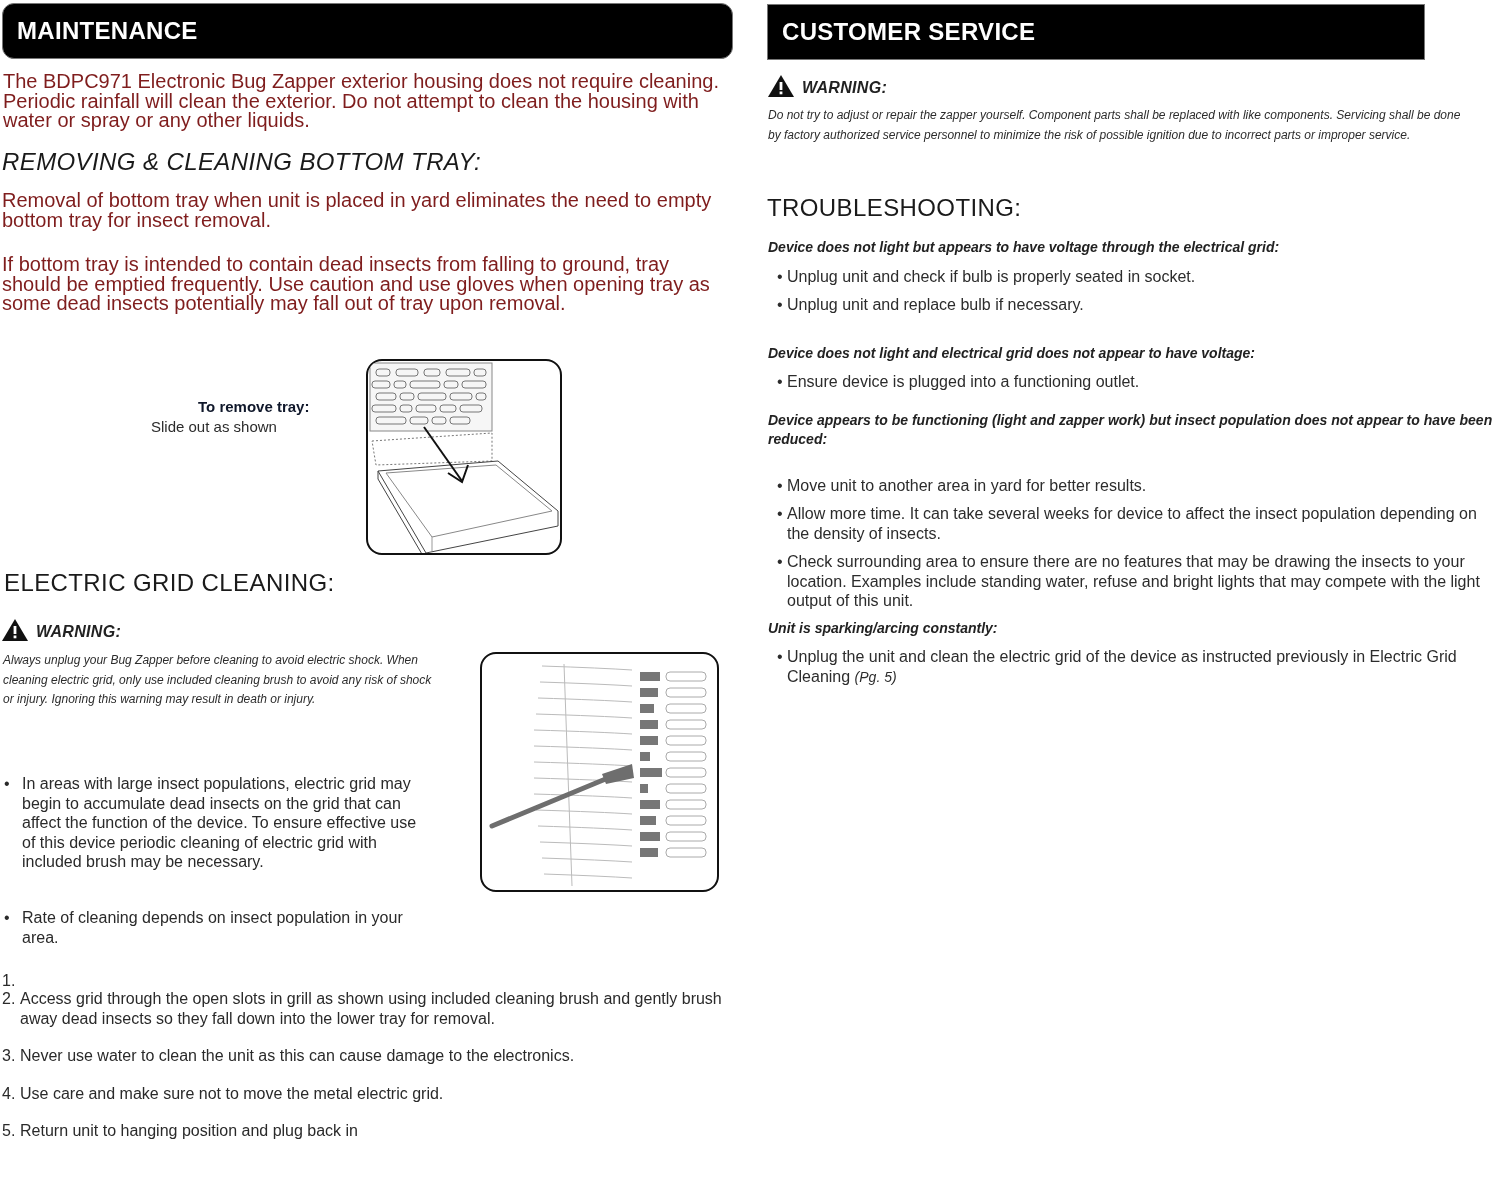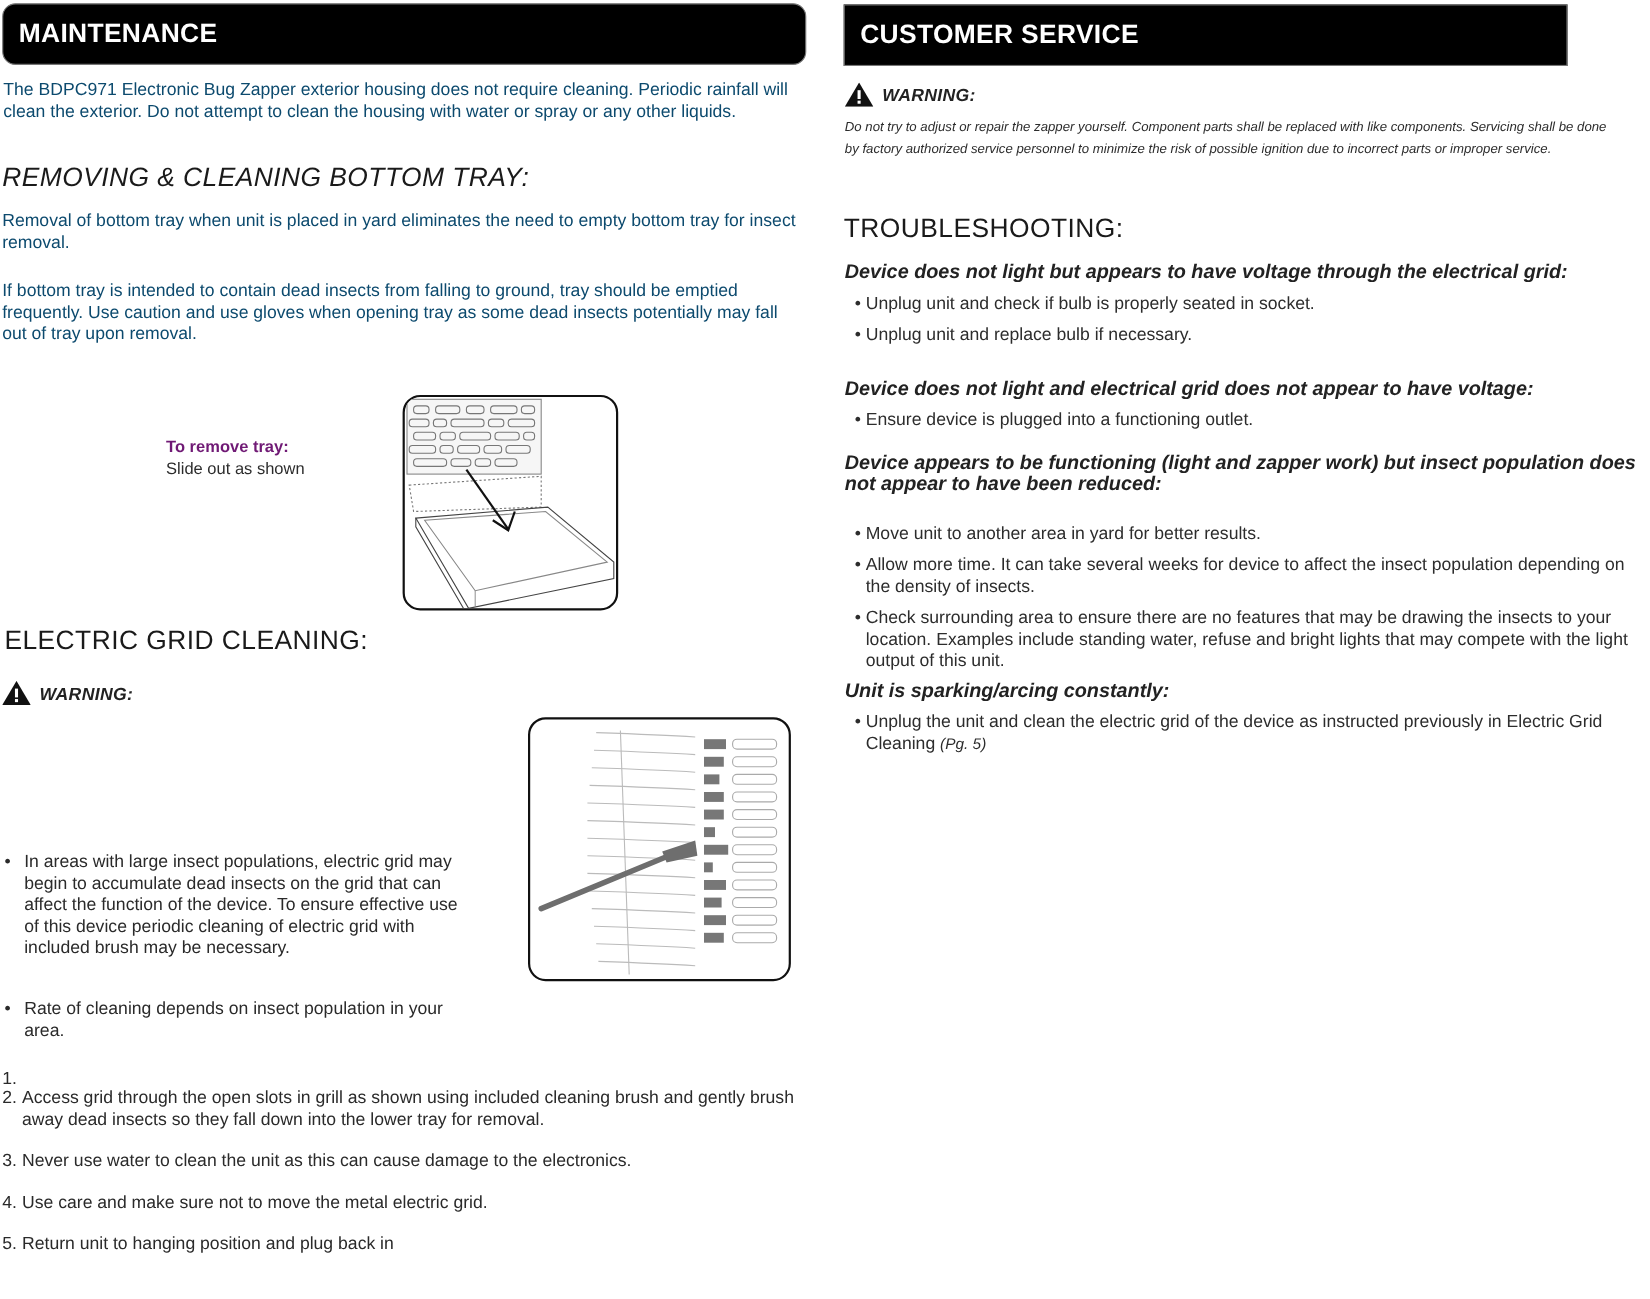--- a/index.html
+++ b/index.html
@@ -6,55 +6,55 @@
   html, body { width: 1500px; height: 1181px; background: #ffffff; overflow: hidden; }
   body { font-family: "Liberation Sans", "DejaVu Sans", sans-serif; color: #2a2a2a; position: relative; }
   .col { position: absolute; top: 0; }
   .col-left { left: 2px; width: 732px; }
   .col-right { left: 767px; width: 733px; }
 
   .banner { background: #000; color: #fff; font-weight: bold; font-size: 24px; height: 56px; display: flex; align-items: center; padding-left: 14px; letter-spacing: 0.3px; border: 1px solid #777; }
   .banner-left { margin-top: 3px; width: 731px; border-radius: 12px; }
   .banner-right { margin-top: 4px; width: 658px; }
 
-  p.body { font-size: 16px; line-height: 19.5px; color: #0c4a6e; }
+  p.body { font-size: 20px; line-height: 19.5px; color: #7f1d1d; }
   h2 { font-weight: normal; font-size: 24px; color: #1a1a1a; letter-spacing: 0.4px; }
 
   .warn-row { display: flex; align-items: flex-end; gap: 8px; }
   .warn-icon { width: 26px; height: 22px; }
   .warn-label { font-style: italic; font-weight: bold; font-size: 16px; color: #222; letter-spacing: 0.3px; }
   .warn-text { font-style: italic; font-size: 12px; line-height: 19.5px; color: #2c2c2c; }
 
   .bullet { position: relative; padding-left: 20px; font-size: 16px; line-height: 19.5px; }
   .bullet .dot { position: absolute; left: 2px; top: 0; }
   .num { position: relative; padding-left: 18px; font-size: 16px; line-height: 19.5px; }
   .num .n { position: absolute; left: 0; top: 0; }
 
-  .ts-head { font-style: italic; font-weight: bold; font-size: 18px; line-height: 19.5px; color: #222; }
+  .ts-head { font-style: italic; font-weight: bold; font-size: 14px; line-height: 19.5px; color: #222; }
   .ts-item { position: relative; padding-left: 19px; font-size: 16px; line-height: 19.5px; color: #2c2c2c; }
   .ts-item .dot { position: absolute; left: 9px; top: 0; }
   .pg { font-style: italic; font-size: 14px; }
 
   .figure { position: absolute; border: 2px solid #111; border-radius: 16px; background: #fff; overflow: hidden; }
 </style>
 </head>
 <body>
 
 <div class="col col-left">
   <div class="banner banner-left">MAINTENANCE</div>
 
   <p class="body" style="position:absolute; top:72px; left:1px; width:728px;">The BDPC971 Electronic Bug Zapper exterior housing does not require cleaning.  Periodic rainfall will clean the exterior.  Do not attempt to clean the housing with water or spray or any other liquids.</p>
 
   <h2 style="position:absolute; top:148px; left:0;font-style:italic;">REMOVING &amp; CLEANING BOTTOM TRAY:</h2>
 
   <p class="body" style="position:absolute; top:191px; left:0; width:728px;">Removal of bottom tray when unit is placed in yard eliminates the need to empty bottom tray for insect removal.</p>
   <p class="body" style="position:absolute; top:255px; left:0; width:728px;">If bottom tray is intended to contain dead insects from falling to ground, tray should be emptied frequently.  Use caution and use gloves when opening tray as some dead insects potentially may fall out of tray upon removal.</p>
 
   <div style="position:absolute; top:397px; left:149px; font-size:15px; line-height:20px;">
-    <div style="font-weight:bold; color:#701a75;">To remove tray:</div>
+    <div style="font-weight:bold; color:#0f172a;margin-left:47px;">To remove tray:</div>
     <div style="color:#2c2c2c;">Slide out as shown</div>
   </div>
 
   <div class="figure" style="top:359px; left:364px; width:196px; height:196px;">
     <svg width="196" height="196" viewBox="0 0 196 196">
       <g stroke="#555" stroke-width="1" fill="none">
         <rect x="2" y="2" width="122" height="68" fill="#f6f6f6" stroke="#888"></rect>
         <g stroke="#777">
           <rect x="8" y="8" width="14" height="7" rx="3"></rect>
             <rect x="28" y="8" width="22" height="7" rx="3"></rect>
@@ -96,20 +96,21 @@
 
   <div class="warn-row" style="position:absolute; top:619px; left:0;">
     <svg class="warn-icon" viewBox="0 0 26 22">
       <polygon points="13,0 26,22 0,22" fill="#111"></polygon>
       <rect x="11.6" y="7" width="2.8" height="8" fill="#fff"></rect>
       <rect x="11.6" y="16.5" width="2.8" height="2.8" fill="#fff"></rect>
     </svg>
     <span class="warn-label">WARNING:</span>
   </div>
 
+  <p class="warn-text" style="position:absolute; top:651px; left:1px; width:440px;">Always unplug your Bug Zapper before cleaning to avoid electric shock. When cleaning electric grid, only use included cleaning brush to avoid any risk of shock or injury. Ignoring this warning may result in death or injury.</p>
 
   <div class="bullet" style="position:absolute; top:774px; left:0; width:430px;">
     <span class="dot">•</span>
     <span>In areas with large insect populations, electric grid may begin to accumulate dead insects on the grid that can affect the function of the device. To ensure effective use of this device periodic cleaning of electric grid with included brush may be necessary.</span>
   </div>
   <div class="bullet" style="position:absolute; top:908px; left:0; width:430px;">
     <span class="dot">•</span>
     <span>Rate of cleaning depends on insect population in your area.</span>
   </div>
 

